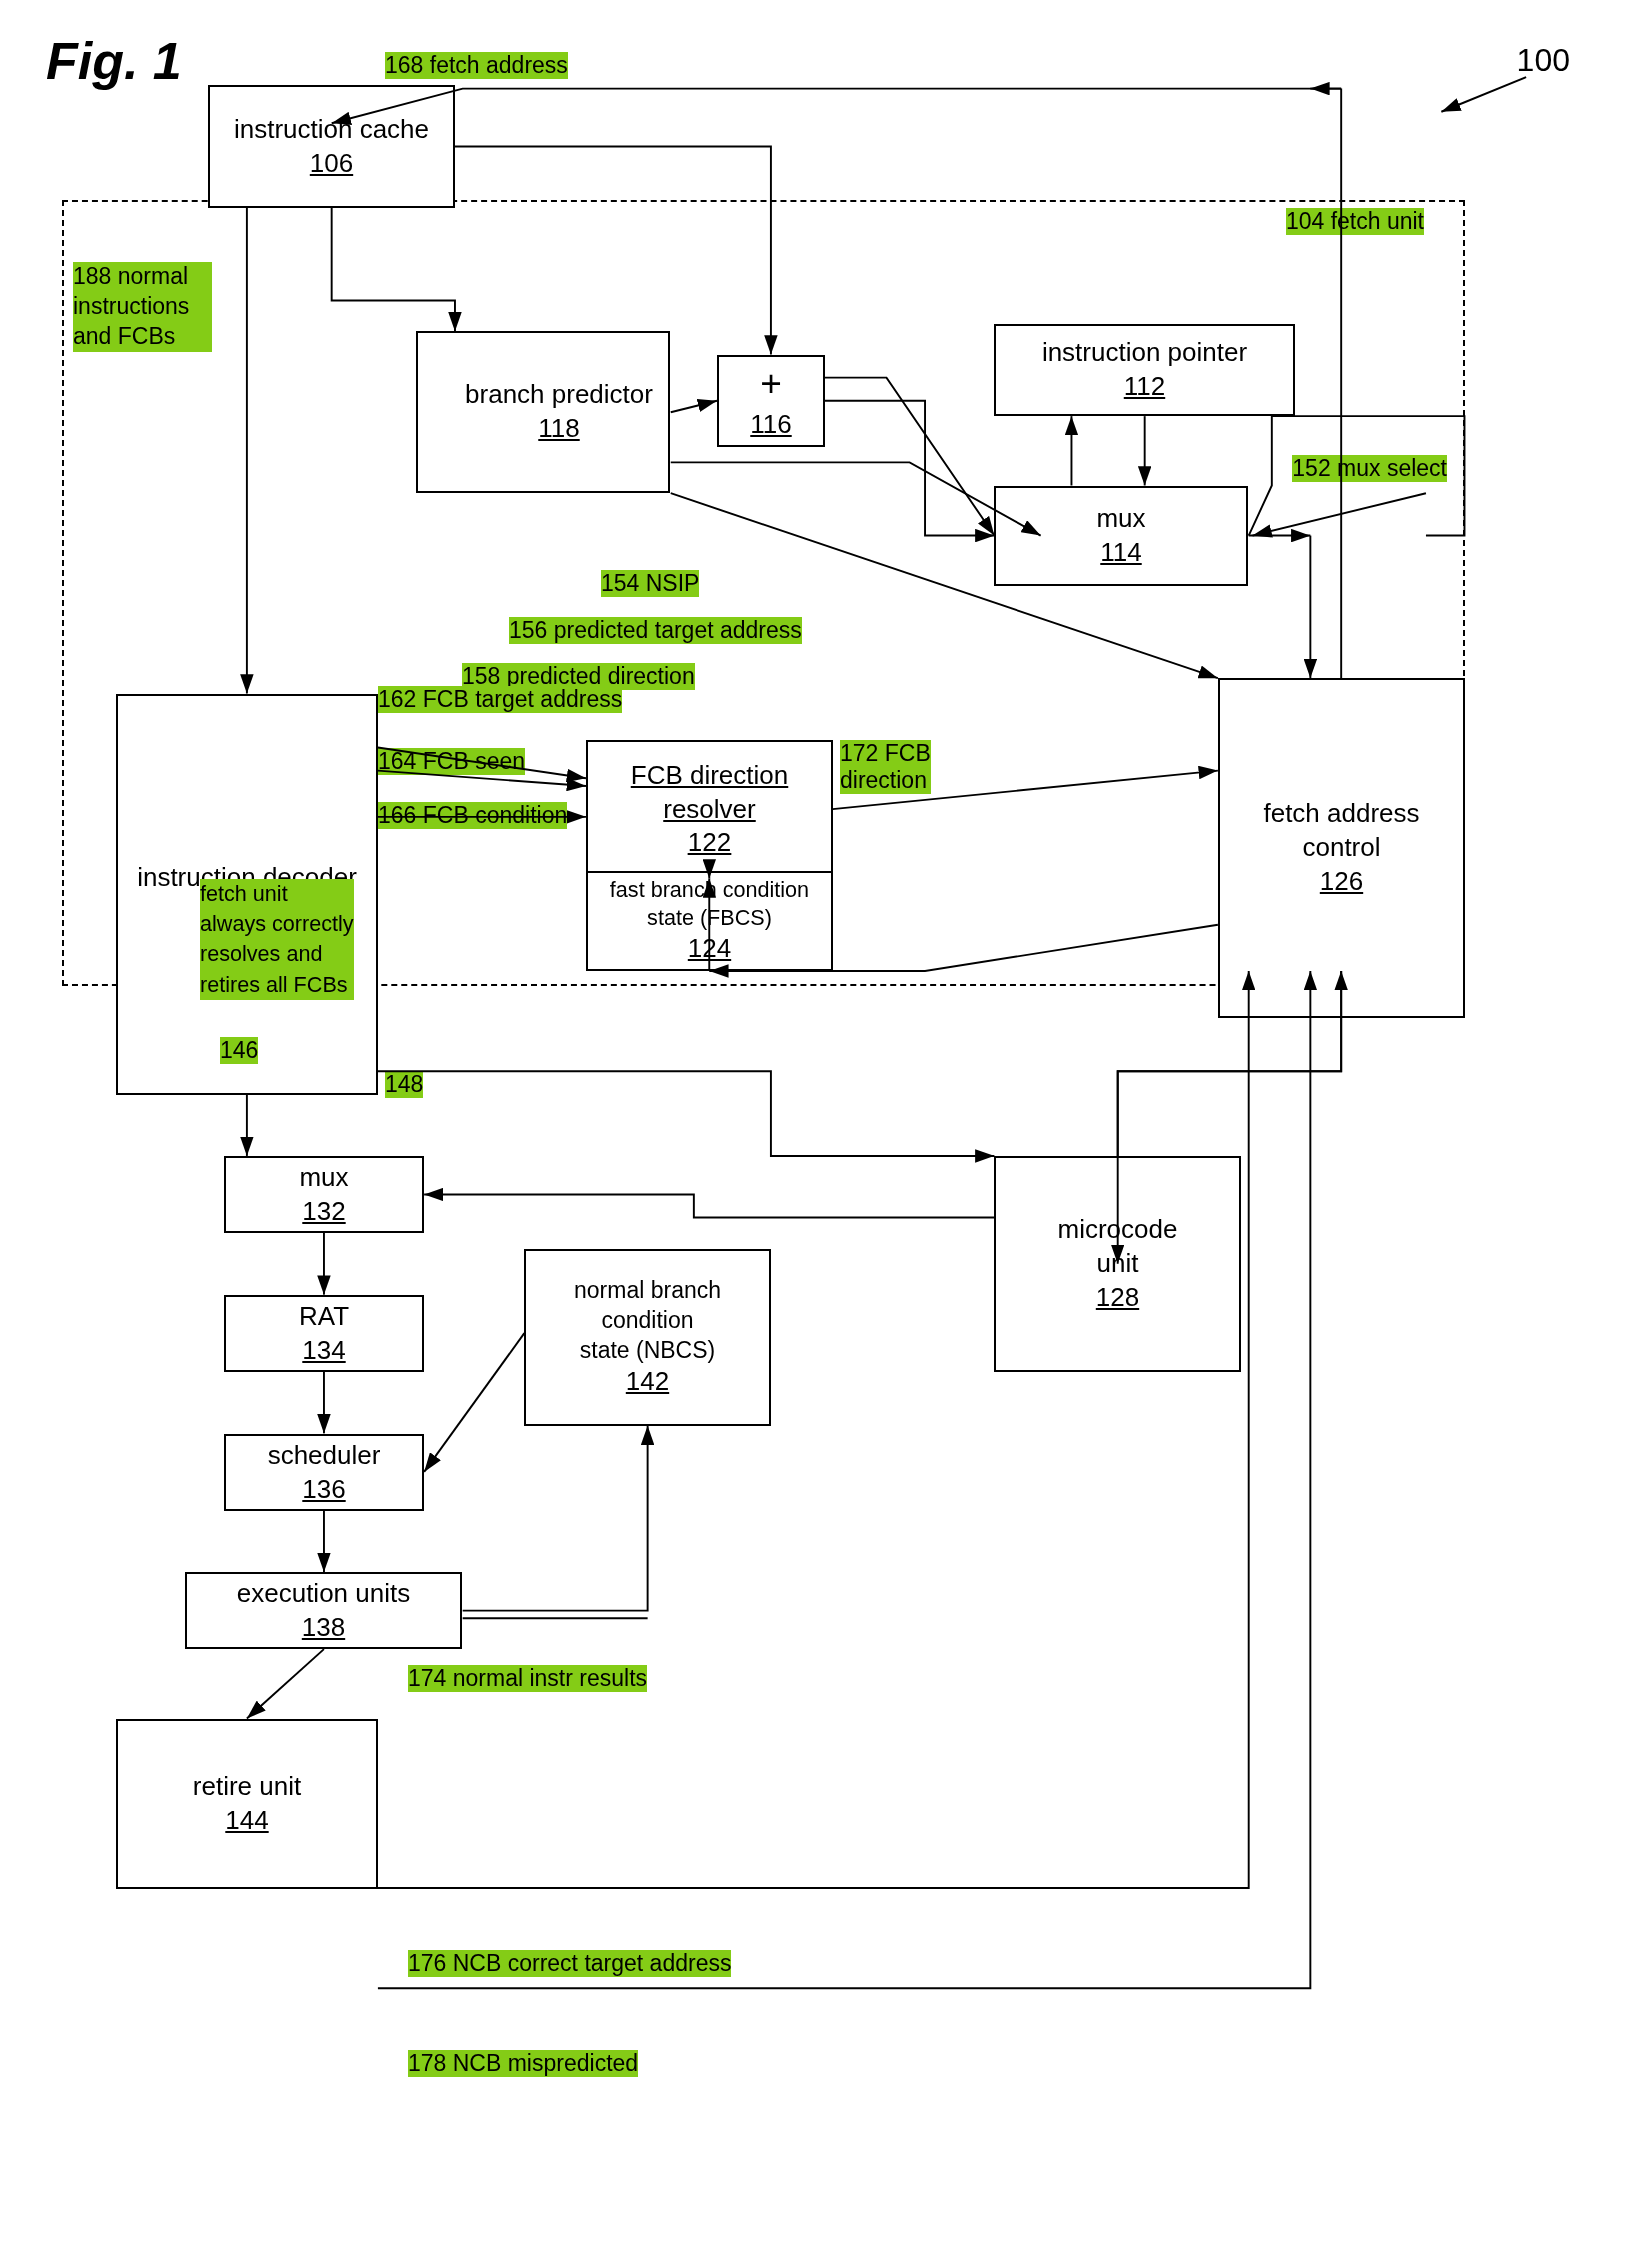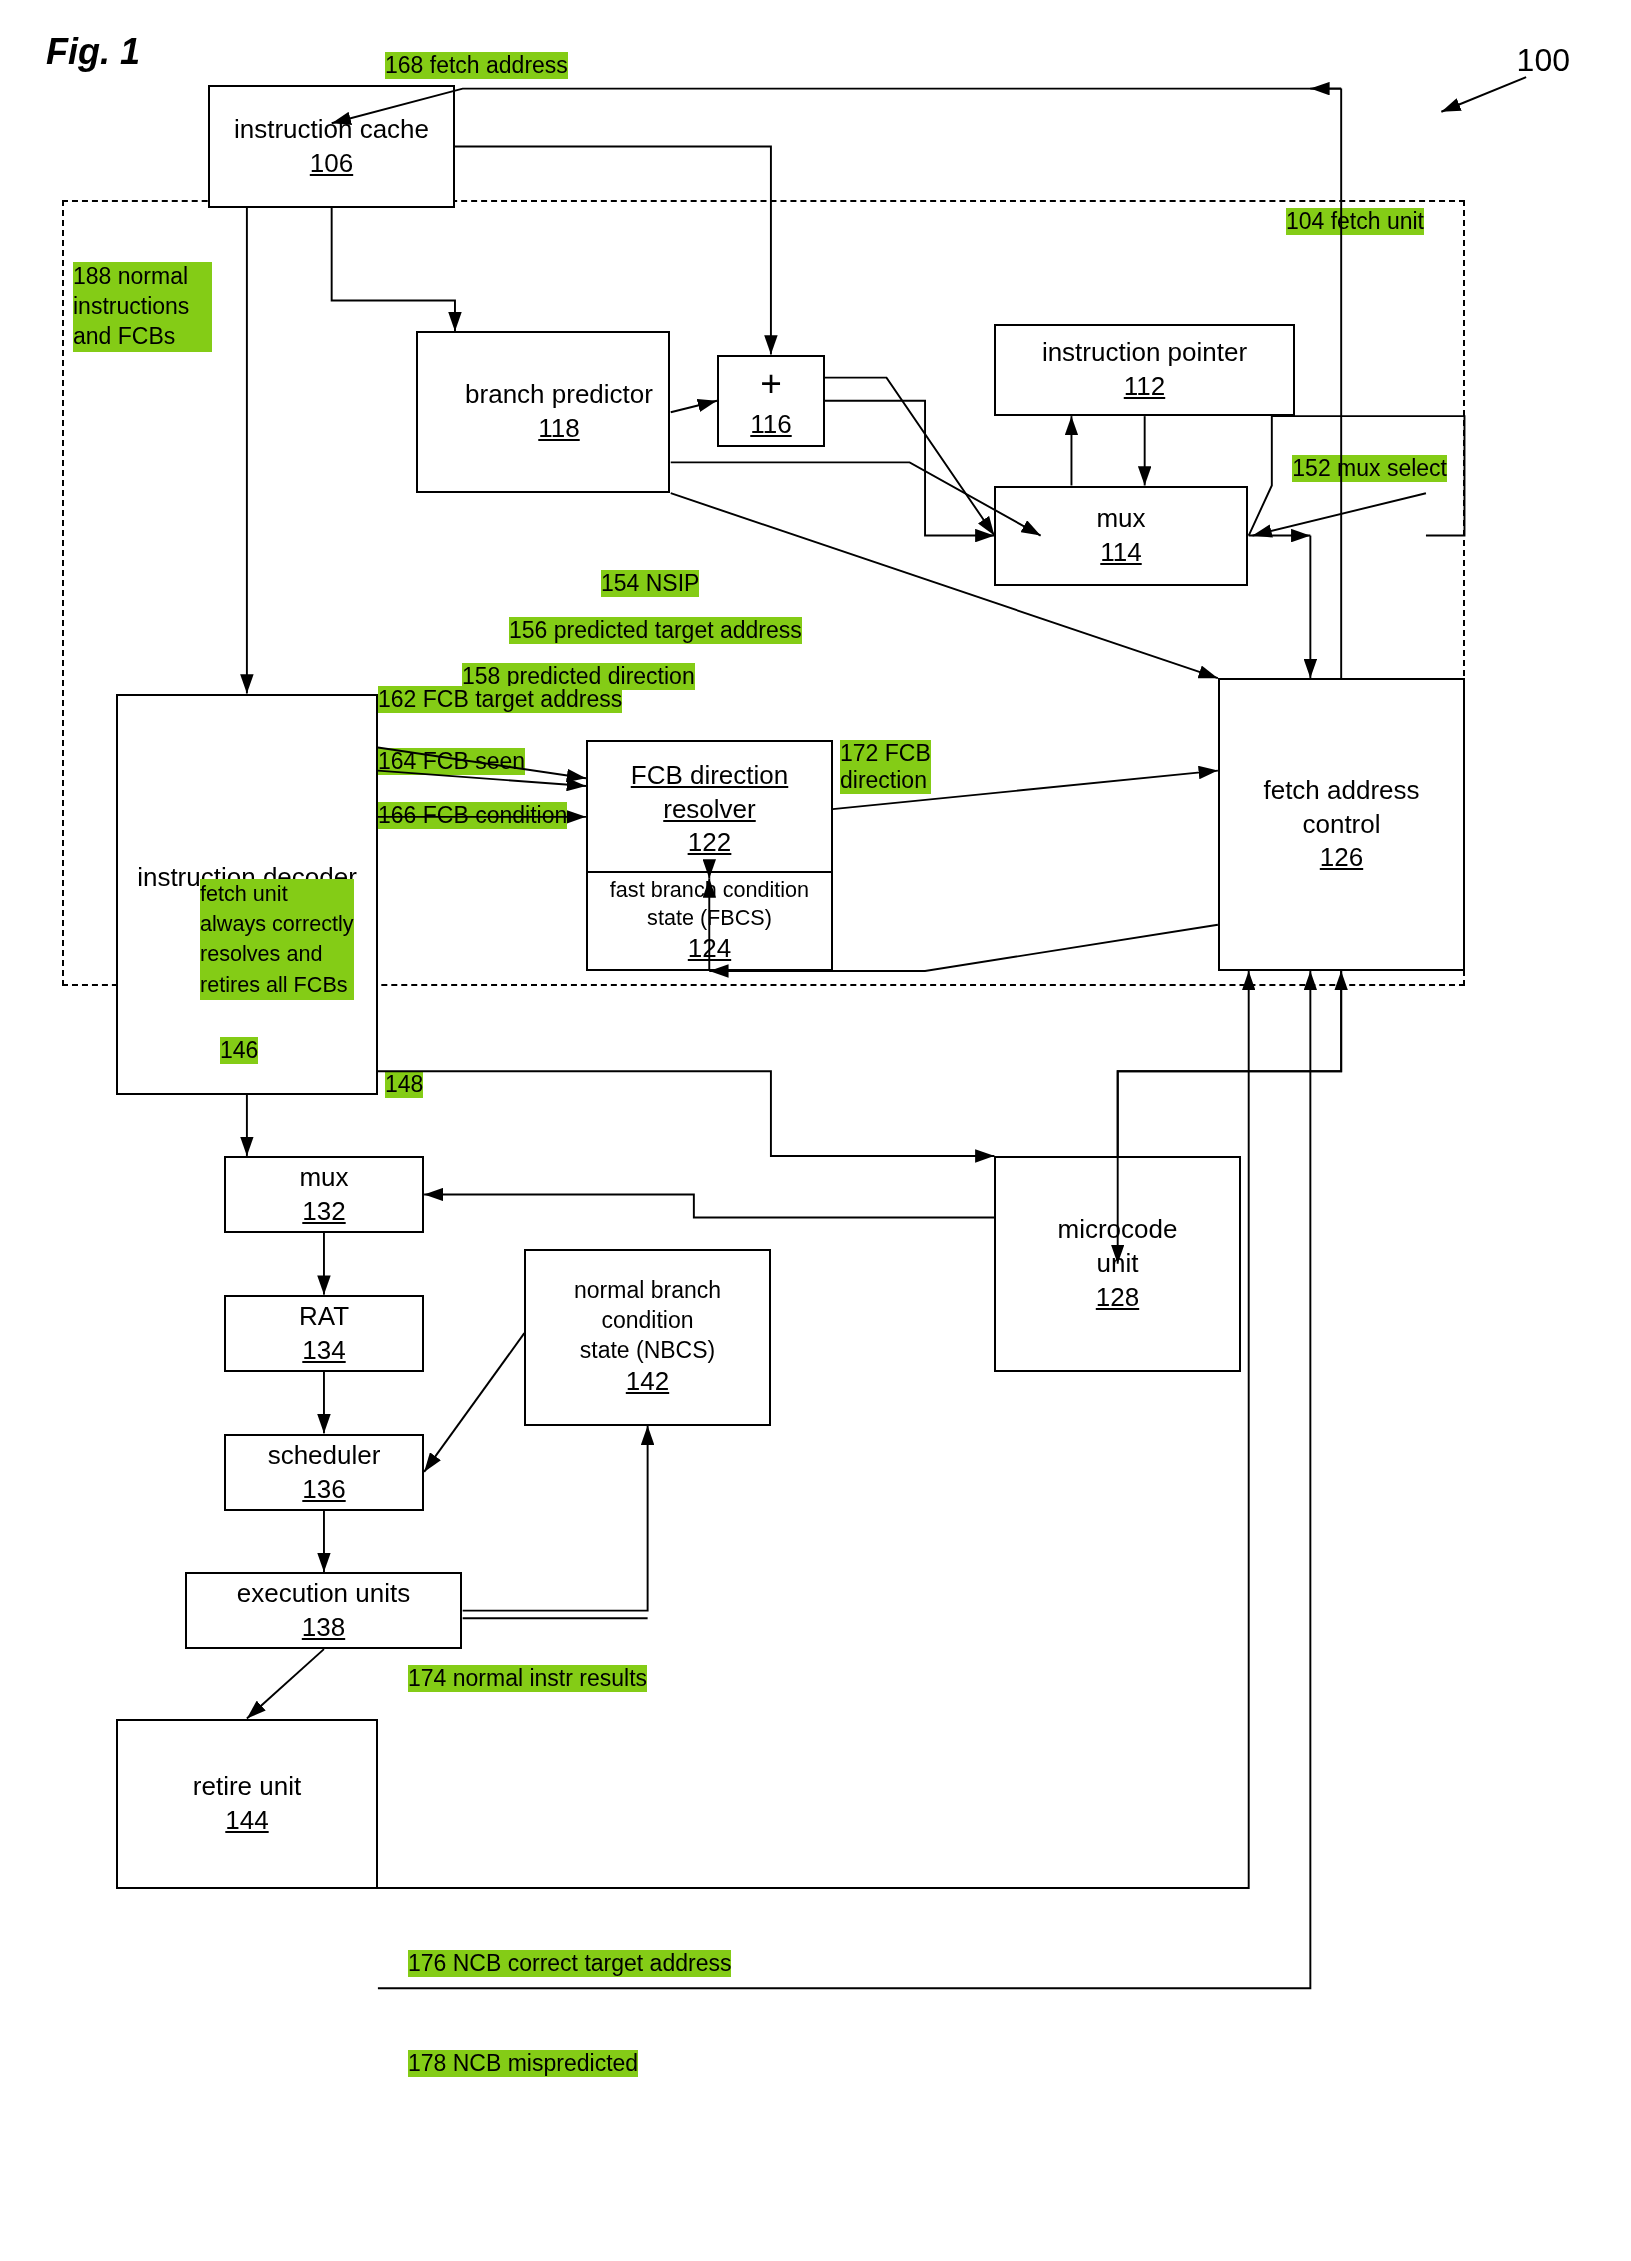--- a/index.html
+++ b/index.html
@@ -13,21 +13,21 @@
     }
     .diagram-container {
       position: absolute;
       top: 0; left: 0;
       width: 1632px;
       height: 2261px;
     }
     .fig-label {
       position: absolute;
       top: 31px; left: 46px;
-      font-size: 36px;
+      font-size: 52px;
       font-style: italic;
       font-weight: bold;
     }
     
     .box {
       position: absolute;
       border: 2.3px solid #000;
       background: #fff;
       display: flex;
       flex-direction: column;
@@ -127,21 +127,21 @@
 resolver</span>
     <span class="box-num">122</span>
   </div>
 
   <div class="box" style="left:586px; top:871px; width:247px; height:100px;">
     <span class="box-label" style="white-space:pre-line; font-size:21.6px;">fast branch condition
 state (FBCS)</span>
     <span class="box-num">124</span>
   </div>
 
-  <div class="box" style="left:1218px; top:678px; width:247px; height:293px;">
+  <div class="box" style="left:1218px; top:678px; width:247px; height:340px;">
     <span class="box-label" style="white-space:pre-line;">fetch address
 control</span>
     <span class="box-num">126</span>
   </div>
 
   <div class="box" style="left:224px; top:1156px; width:200px; height:77px;">
     <span class="box-label">mux</span>
     <span class="box-num">132</span>
   </div>
 

